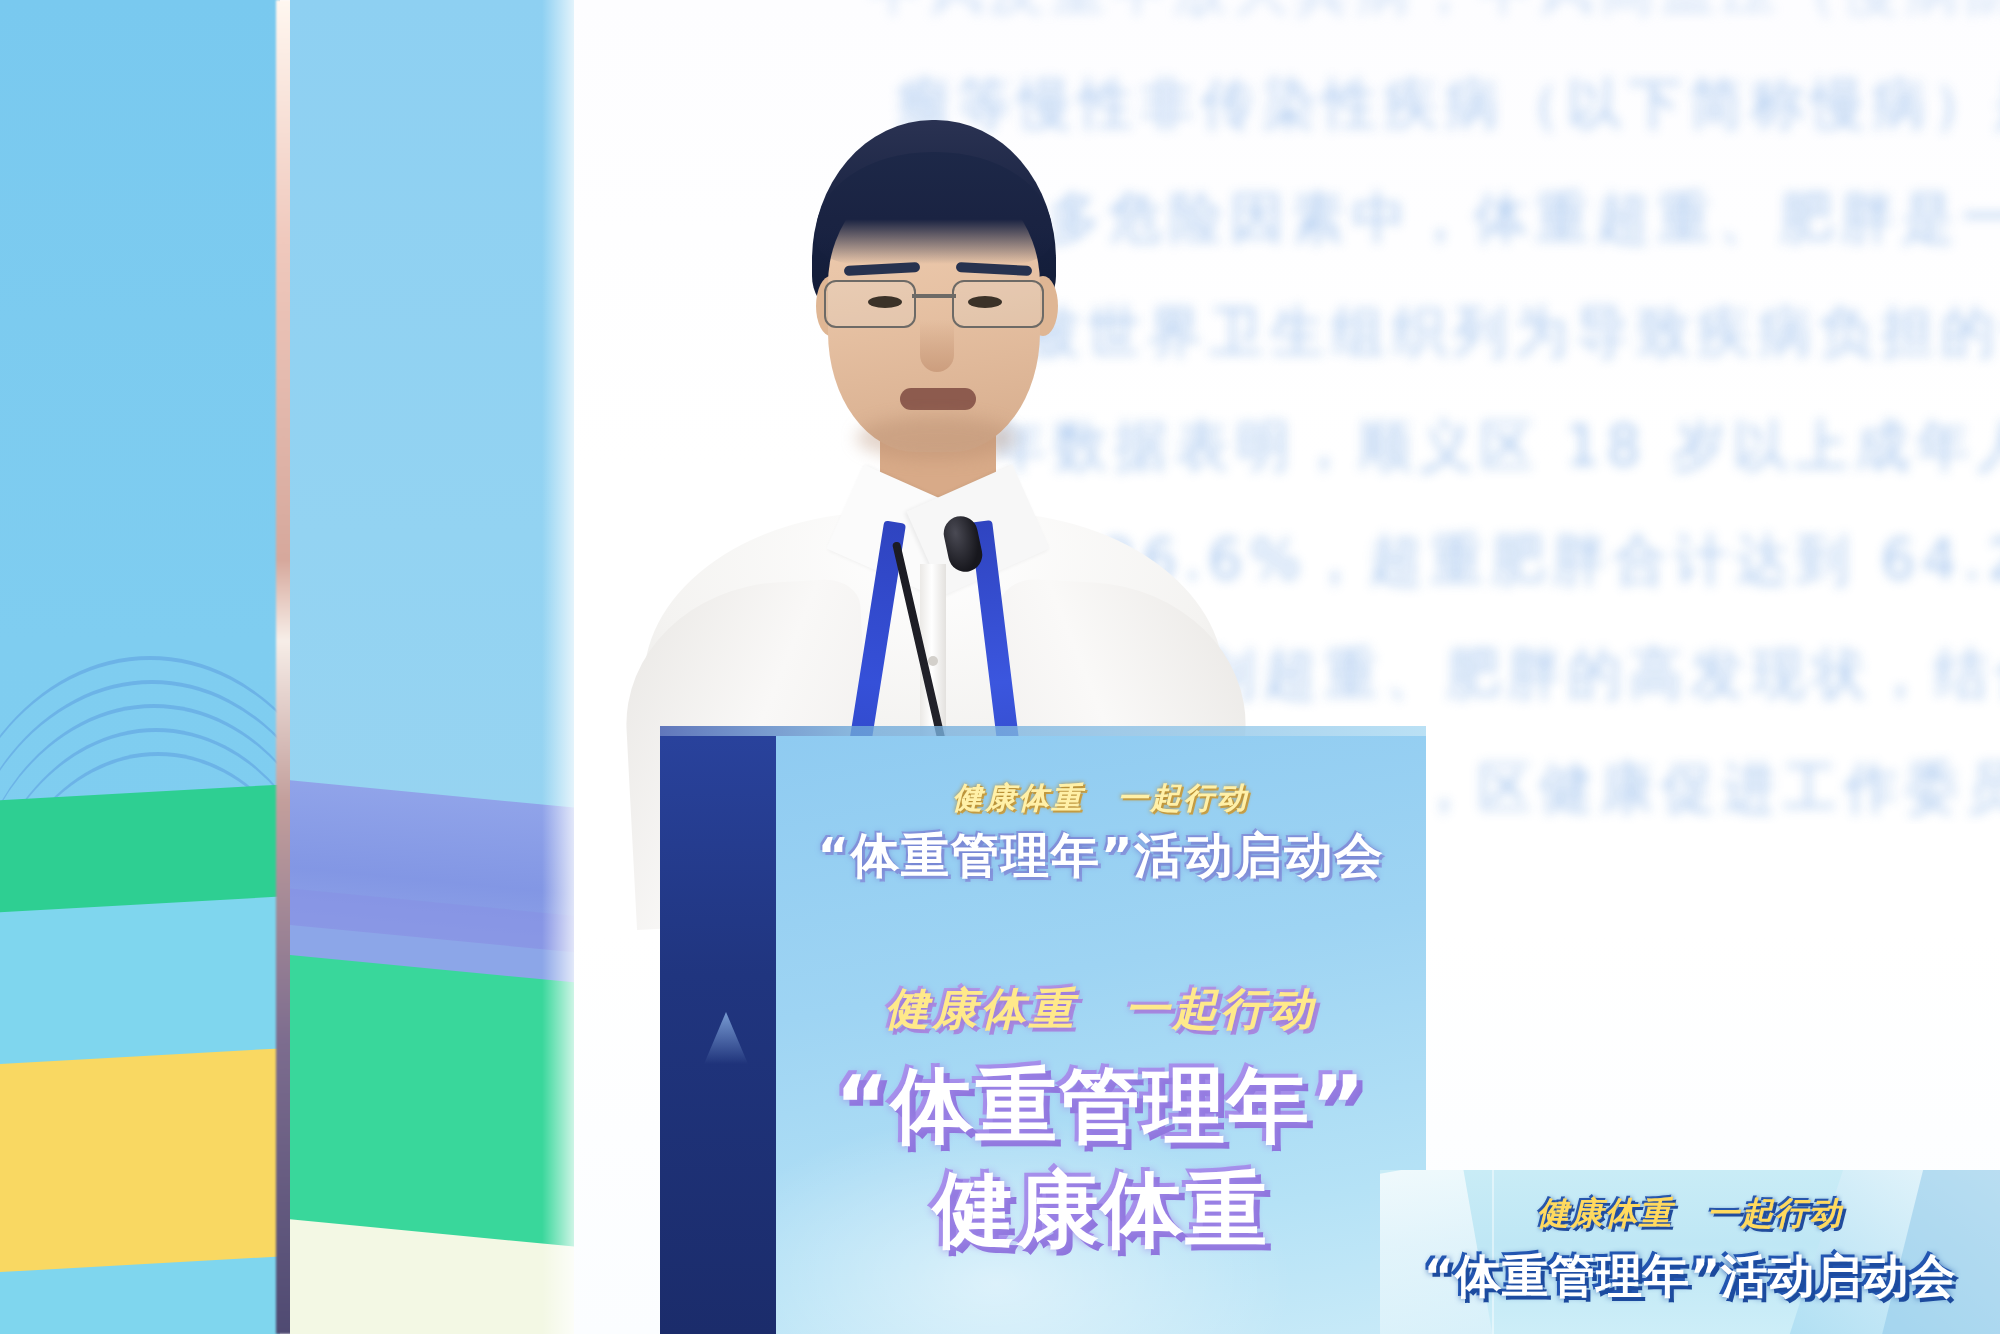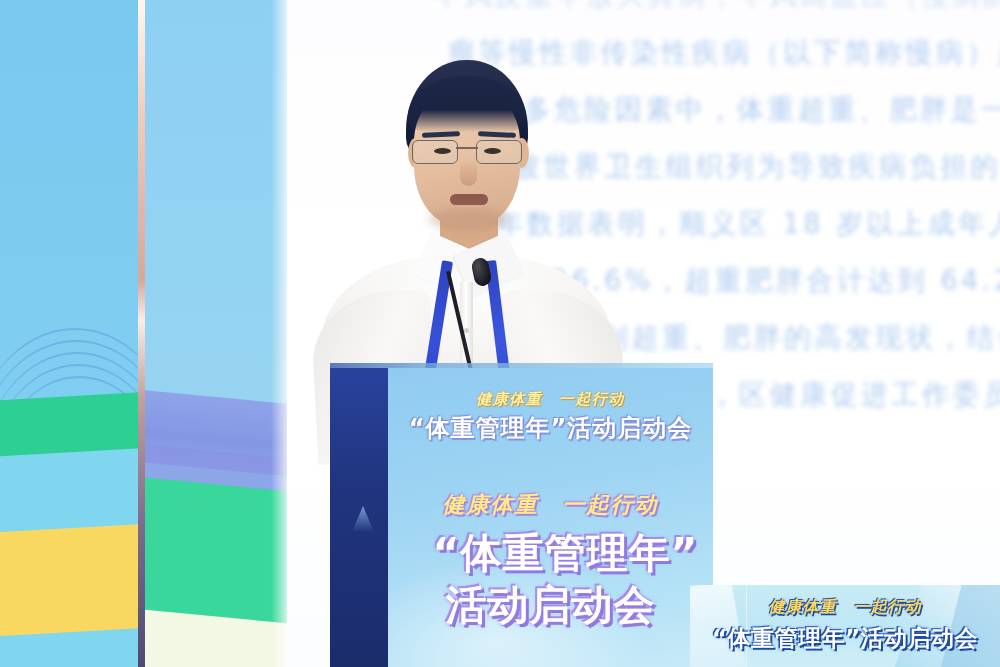--- a/index.html
+++ b/index.html
@@ -292,21 +292,20 @@
     font-family:"DejaVu Sans","Liberation Sans",sans-serif;
   }
   .pod-big1{
     position:absolute;left:58px;top:158px;width:325px;
     text-align:center;
     font-size:41px;font-weight:bold;
     letter-spacing:1px;
     color:#ffffff;
     text-shadow:0 0 4px #9f86e8, 3px 3px 0 #8f76dd, -2px -2px 0 #a892ec;
     font-family:"DejaVu Sans","Liberation Sans",sans-serif;
-    padding-left:15px;
   }
   .pod-big2{
     position:absolute;left:58px;top:210px;width:325px;
     text-align:center;
     font-size:41px;font-weight:bold;
     letter-spacing:1px;
     color:#ffffff;
     text-shadow:0 0 4px #9f86e8, 3px 3px 0 #8f76dd, -2px -2px 0 #a892ec;
     font-family:"DejaVu Sans","Liberation Sans",sans-serif;
   }
@@ -431,21 +430,21 @@
     <div class="podium-side">
       <div class="mtn"></div>
     </div>
     <div class="podium-face">
       <div class="glow"></div>
     </div>
     <div class="pod-sub">健康体重　一起行动</div>
     <div class="pod-title">“体重管理年”活动启动会</div>
     <div class="pod-sub2">健康体重　一起行动</div>
     <div class="pod-big1">“体重管理年”</div>
-    <div class="pod-big2">活动启动会</div>
+    <div class="pod-big2">健康体重</div>
   </div>
 
   <div class="banner">
     <div class="wv3"></div>
     <div class="wv1"></div>
     <div class="wv2"></div>
     <div class="banner-divider"></div>
     <div class="banner-sub">健康体重　一起行动</div>
     <div class="banner-title">“体重管理年”活动启动会</div>
   </div>

